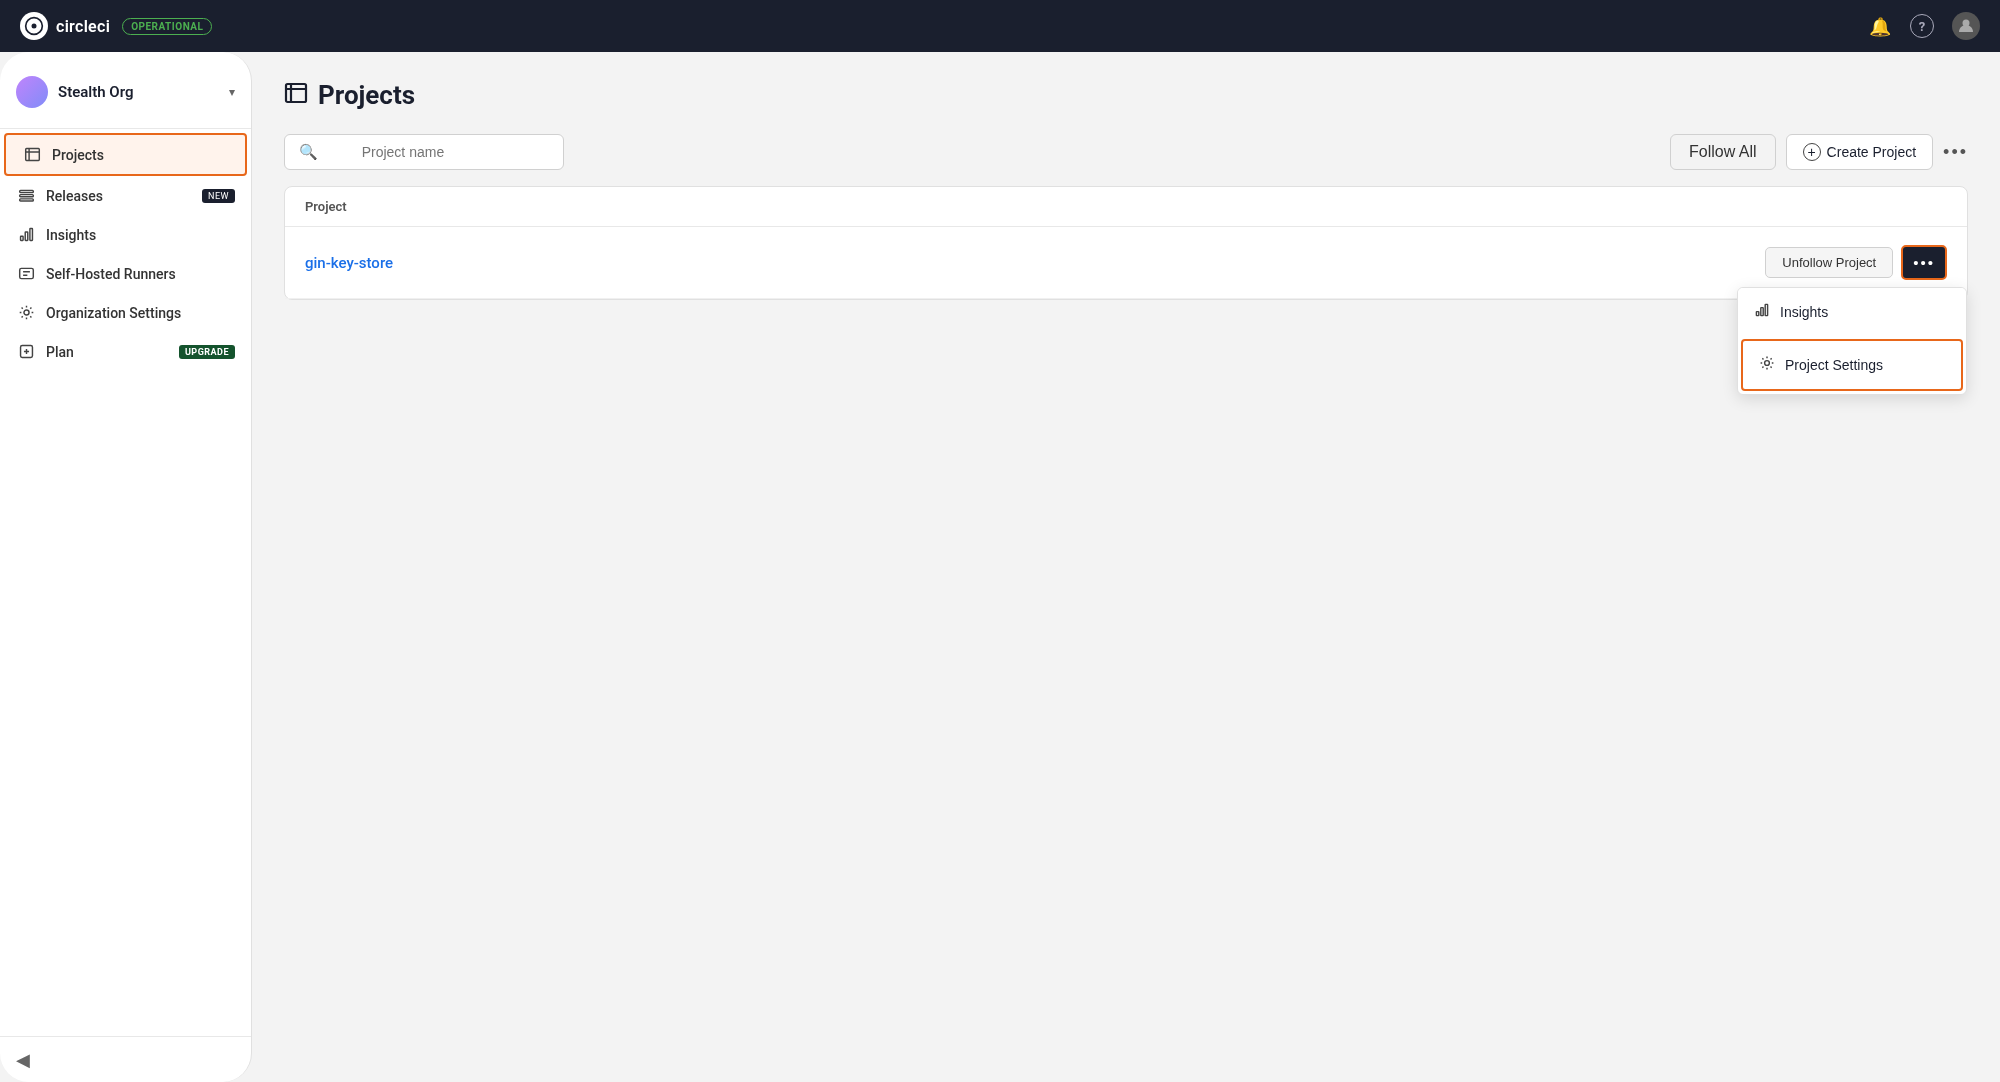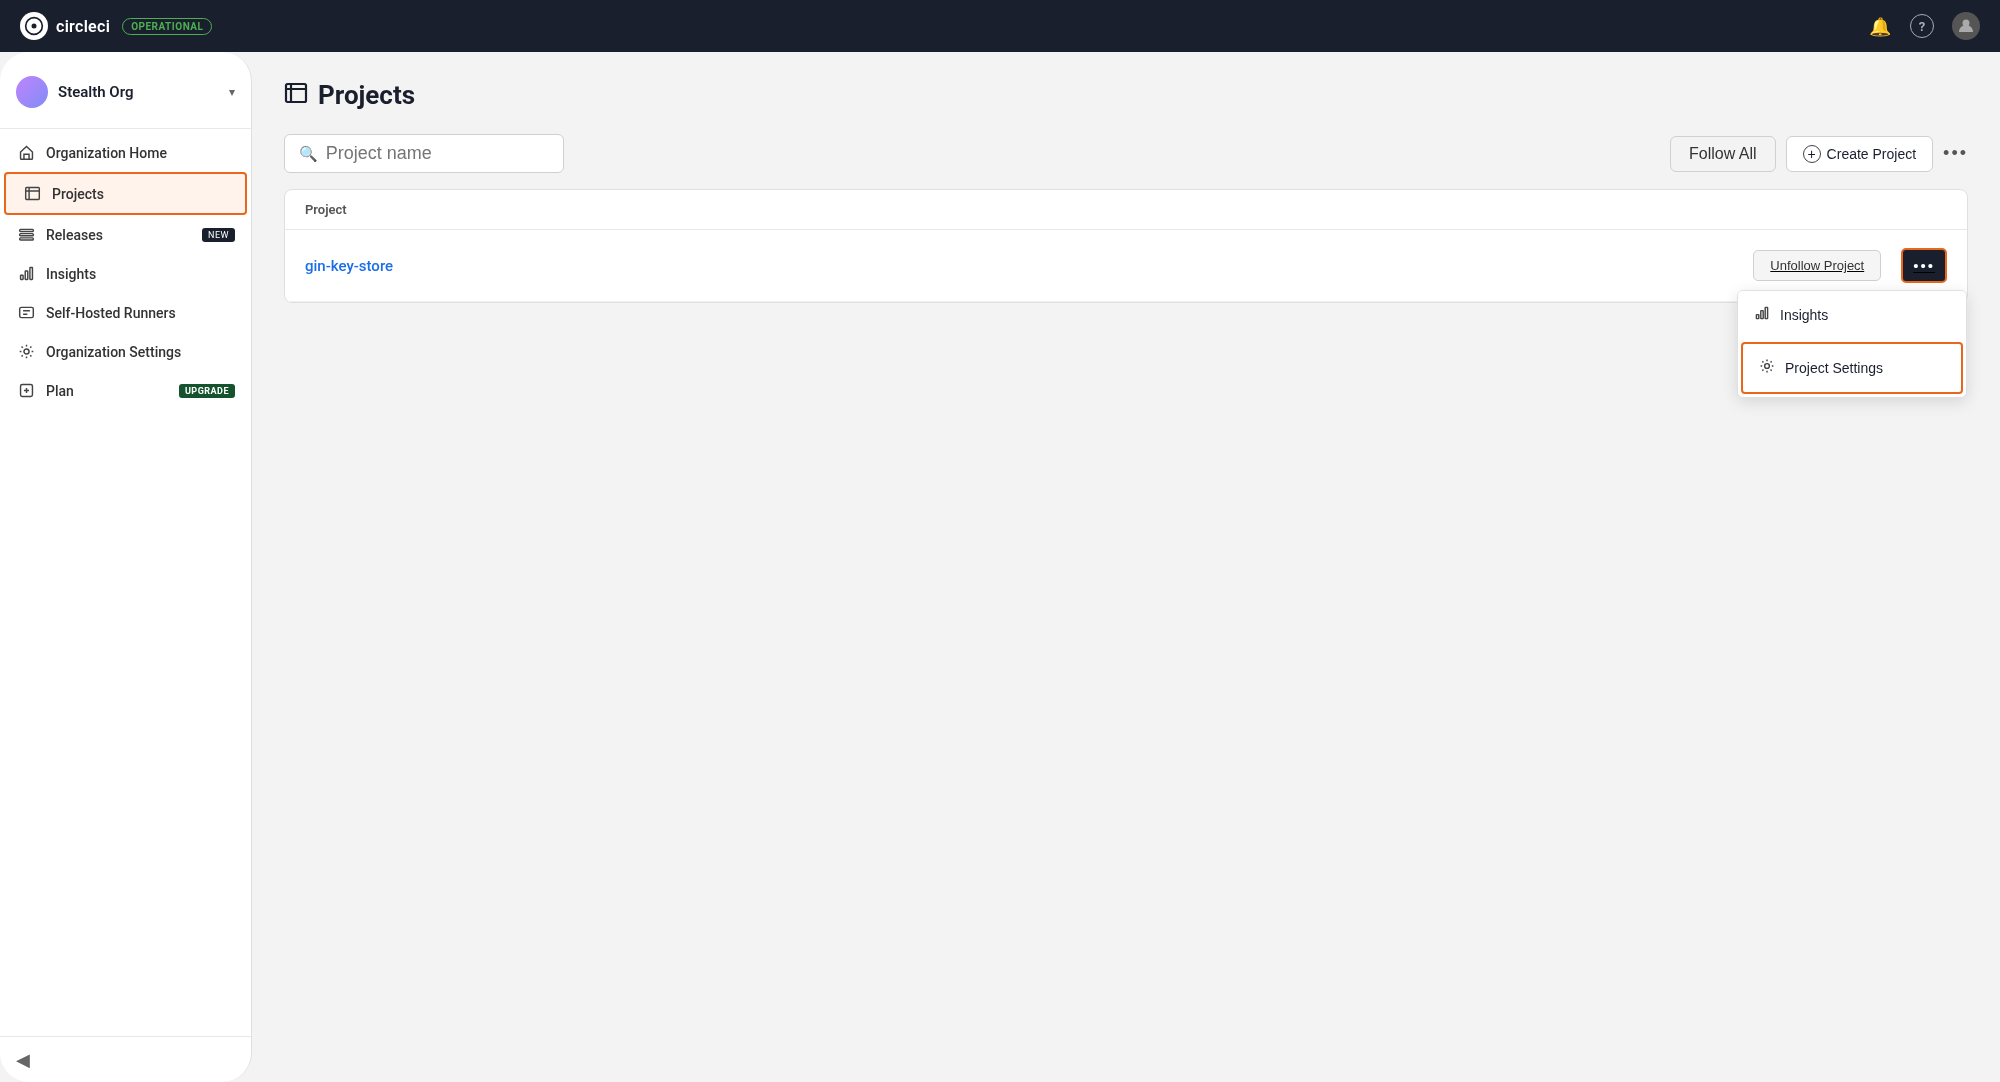--- a/index.html
+++ b/index.html
@@ -214,24 +214,25 @@
       background: #fff;
       border: 1px solid #d0d0d0;
       border-radius: 6px;
       padding: 8px 14px;
       width: 280px;
     }
     .search-icon { color: #888; font-size: 15px; }
     .search-input {
       border: none;
       outline: none;
-      font-size: 18px;
+      font-size: 14px;
       color: #be185d;
       background: transparent;
       width: 100%;
+      margin-left: 36px;
     }
     .toolbar-actions {
       display: flex;
       align-items: center;
       gap: 10px;
     }
     .follow-all-btn {
       background: transparent;
       border: 1px solid #d0d0d0;
       border-radius: 6px;
@@ -298,22 +299,21 @@
       color: #1a6fe8;
       font-size: 15px;
       font-weight: 500;
       cursor: pointer;
       text-decoration: none;
       flex: 1;
     }
     .row-actions {
       display: flex;
       align-items: center;
-      gap: 20px;
-      text-decoration: underline;
+      gap: 8px;
     }
     .unfollow-btn {
       background: #f5f5f5;
       border: 1px solid #d0d0d0;
       border-radius: 5px;
       padding: 7px 16px;
       font-size: 13px;
       font-weight: 500;
       cursor: pointer;
       color: #333;
@@ -396,29 +396,20 @@
 <div class="layout">
 
   <aside class="sidebar">
     <div class="org-selector">
       <div class="org-avatar"></div>
       <span class="org-name">Stealth Org</span>
       <span class="org-chevron">▾</span>
     </div>
     <div class="sidebar-divider"></div>
 
-    <div class="sidebar-item">
-      <span class="sidebar-icon">
-        <svg width="17" height="17" viewBox="0 0 20 20" fill="none" stroke="currentColor" stroke-width="1.7">
-            <path d="M3 9.5L10 3l7 6.5V17a1 1 0 01-1 1H4a1 1 0 01-1-1V9.5z"></path>
-            <path d="M7 18v-6h6v6"></path>
-          </svg>
-      </span>
-      <span class="sidebar-label">Organization Home</span>
-    </div>
 
 
     <div class="sidebar-item active">
       <span class="sidebar-icon">
         <svg width="17" height="17" viewBox="0 0 20 20" fill="none" stroke="currentColor" stroke-width="1.7">
             <rect x="2" y="3" width="16" height="14" rx="1"></rect>
             <path d="M6 3v14M2 7h16"></path>
           </svg>
       </span>
       <span class="sidebar-label">Projects</span>

